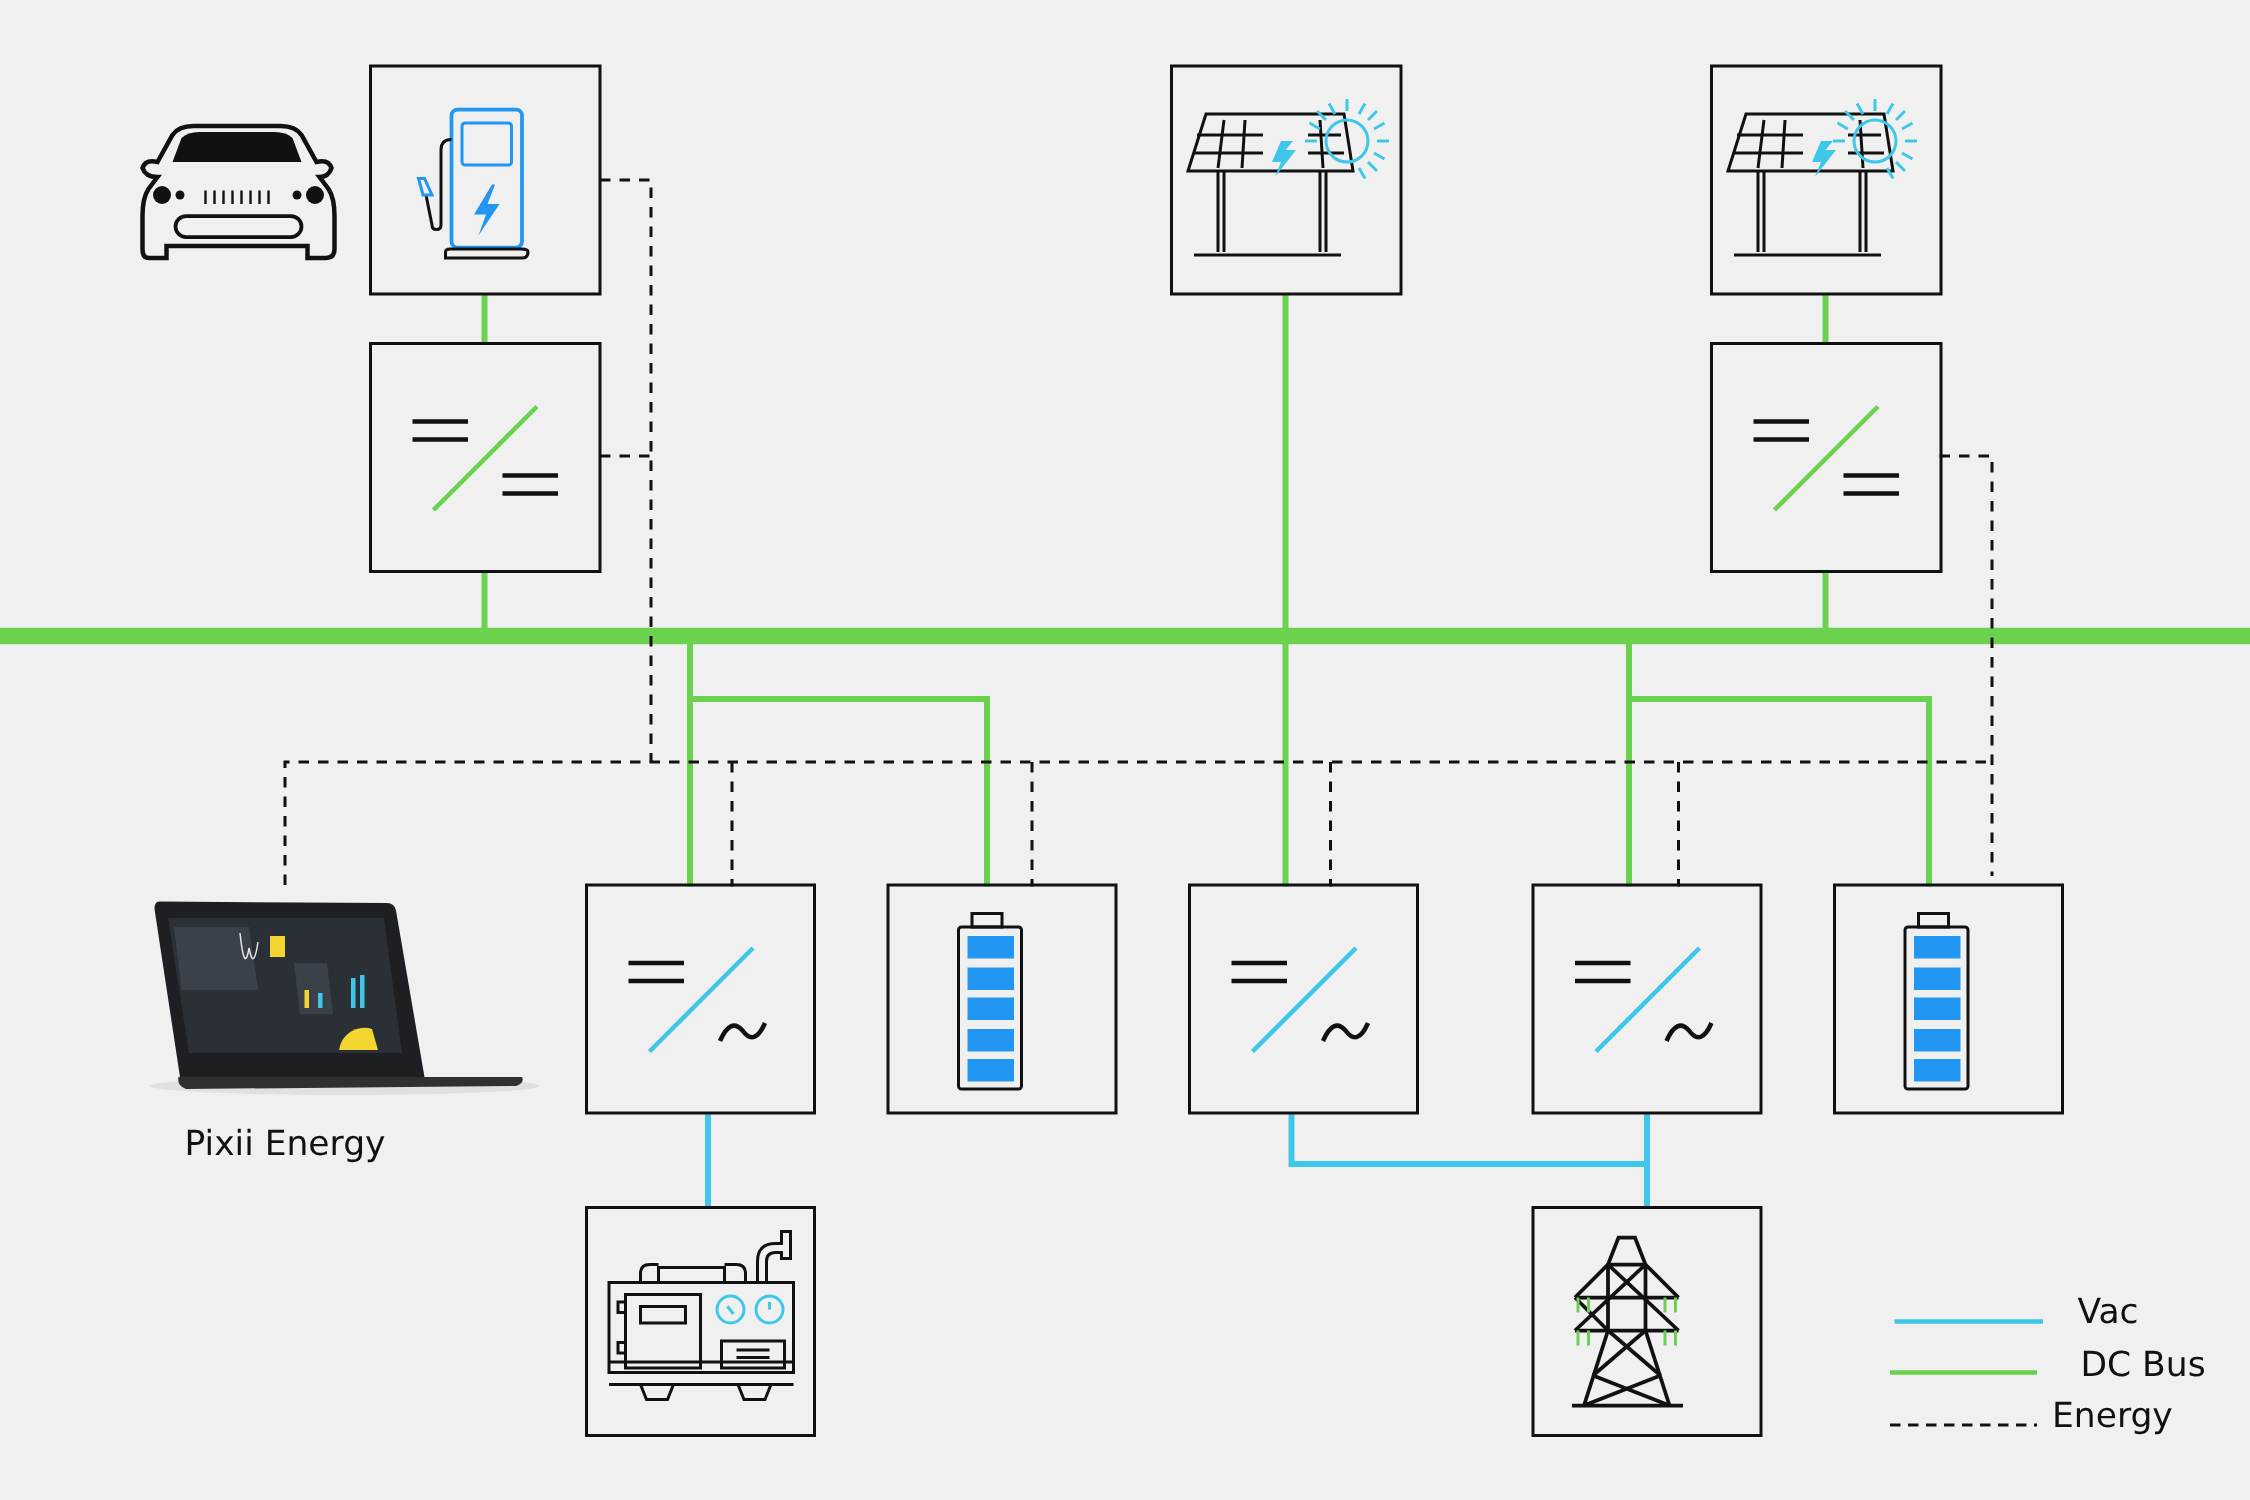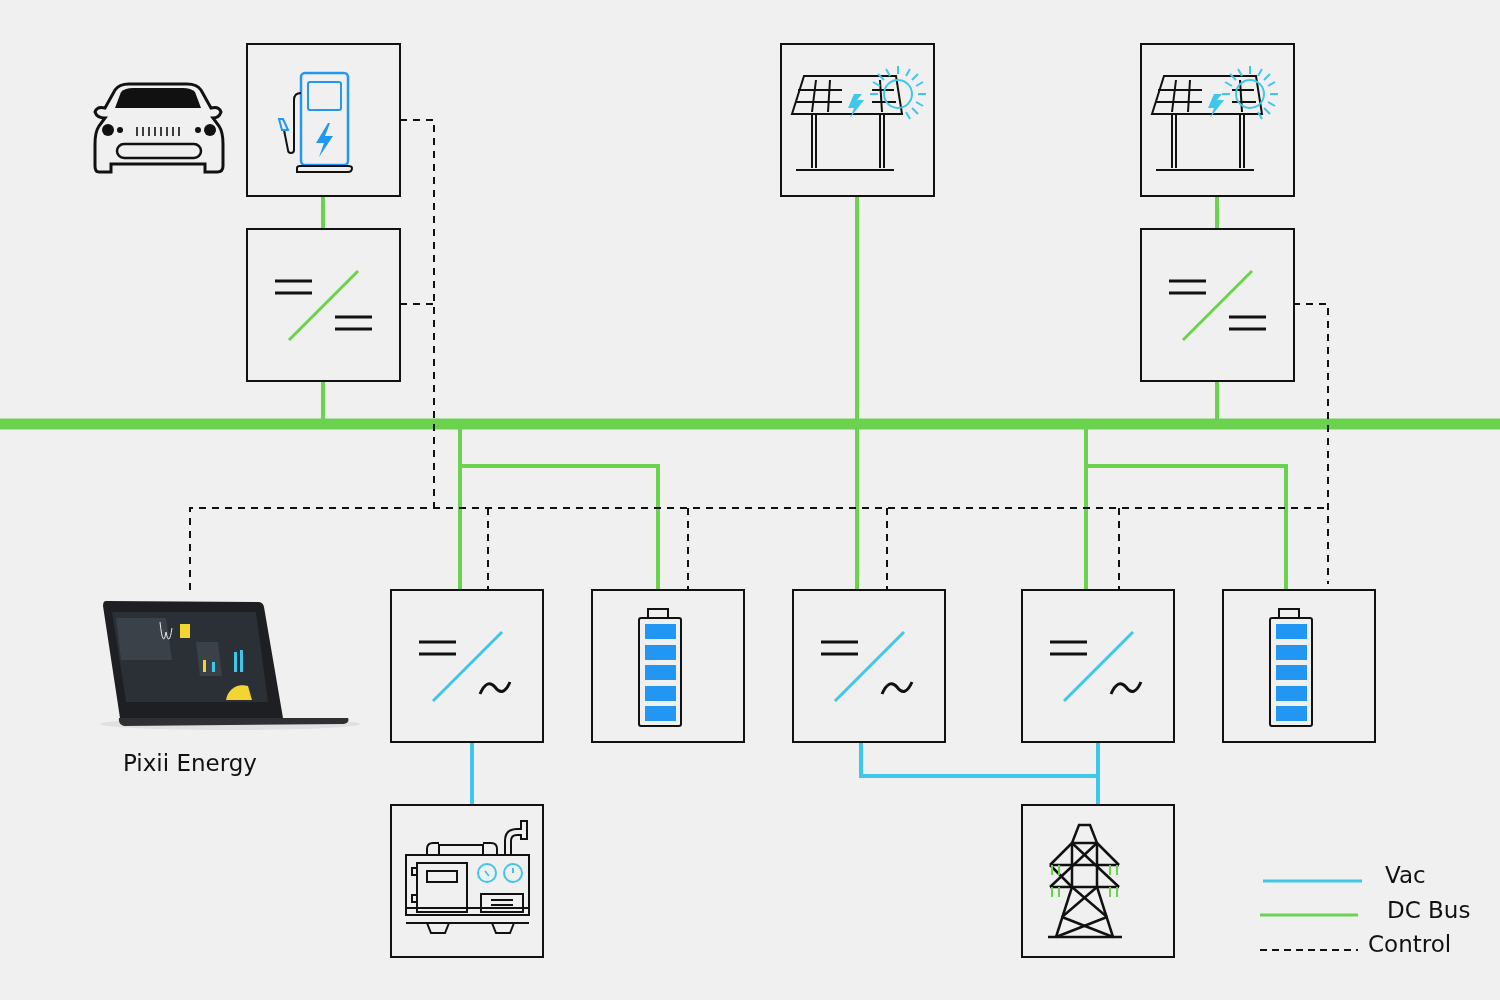--- a/index.html
+++ b/index.html
@@ -300,13 +300,13 @@
     <line x1="1260" y1="950" x2="1358" y2="950" stroke="#111" stroke-width="2" stroke-dasharray="7,5"></line>
   </g>
 </svg>
 
 <div class="label laptop-label">
   <div>Pixii Energy</div>
 </div>
 
 <div class="label legend-label" style="top:862px;left:1385px;">Vac</div>
 <div class="label legend-label" style="top:897px;margin-left:21px;">DC Bus</div>
-<div class="label legend-label" style="top:931px;left:1368px;">Control</div>
+<div class="label legend-label" style="top:931px;left:1368px;">Energy</div>
 
 </body></html>

